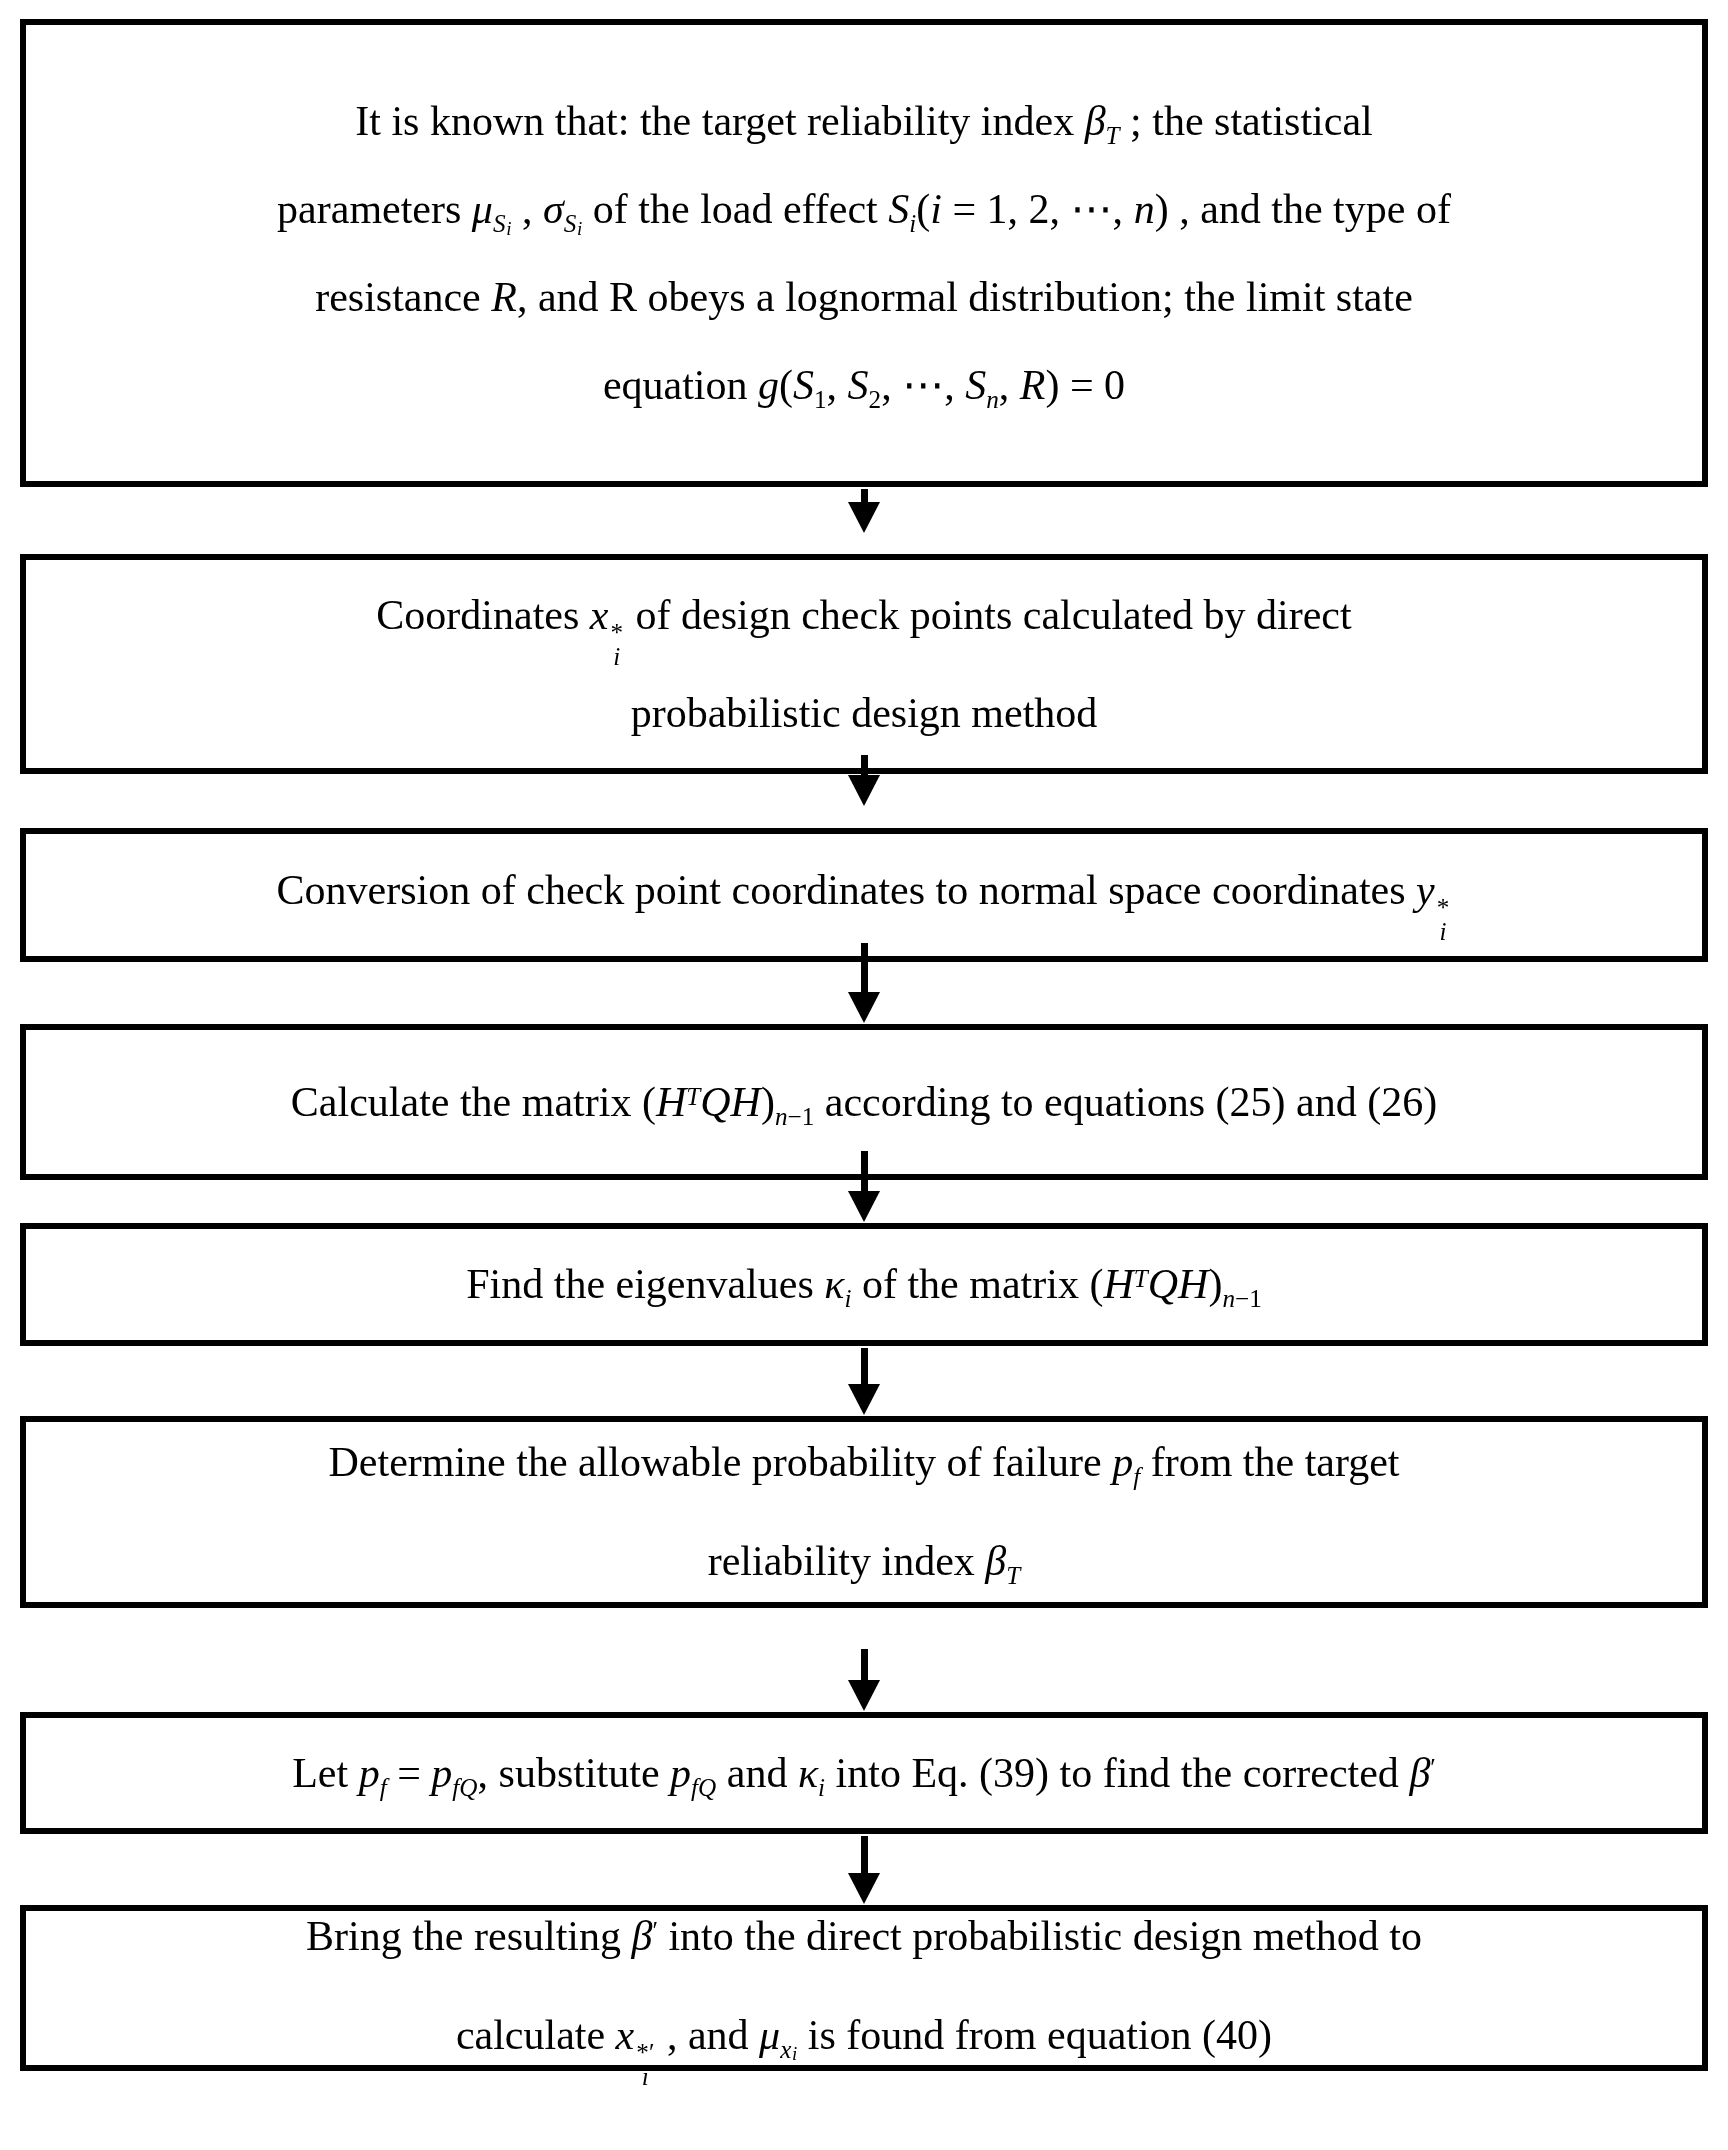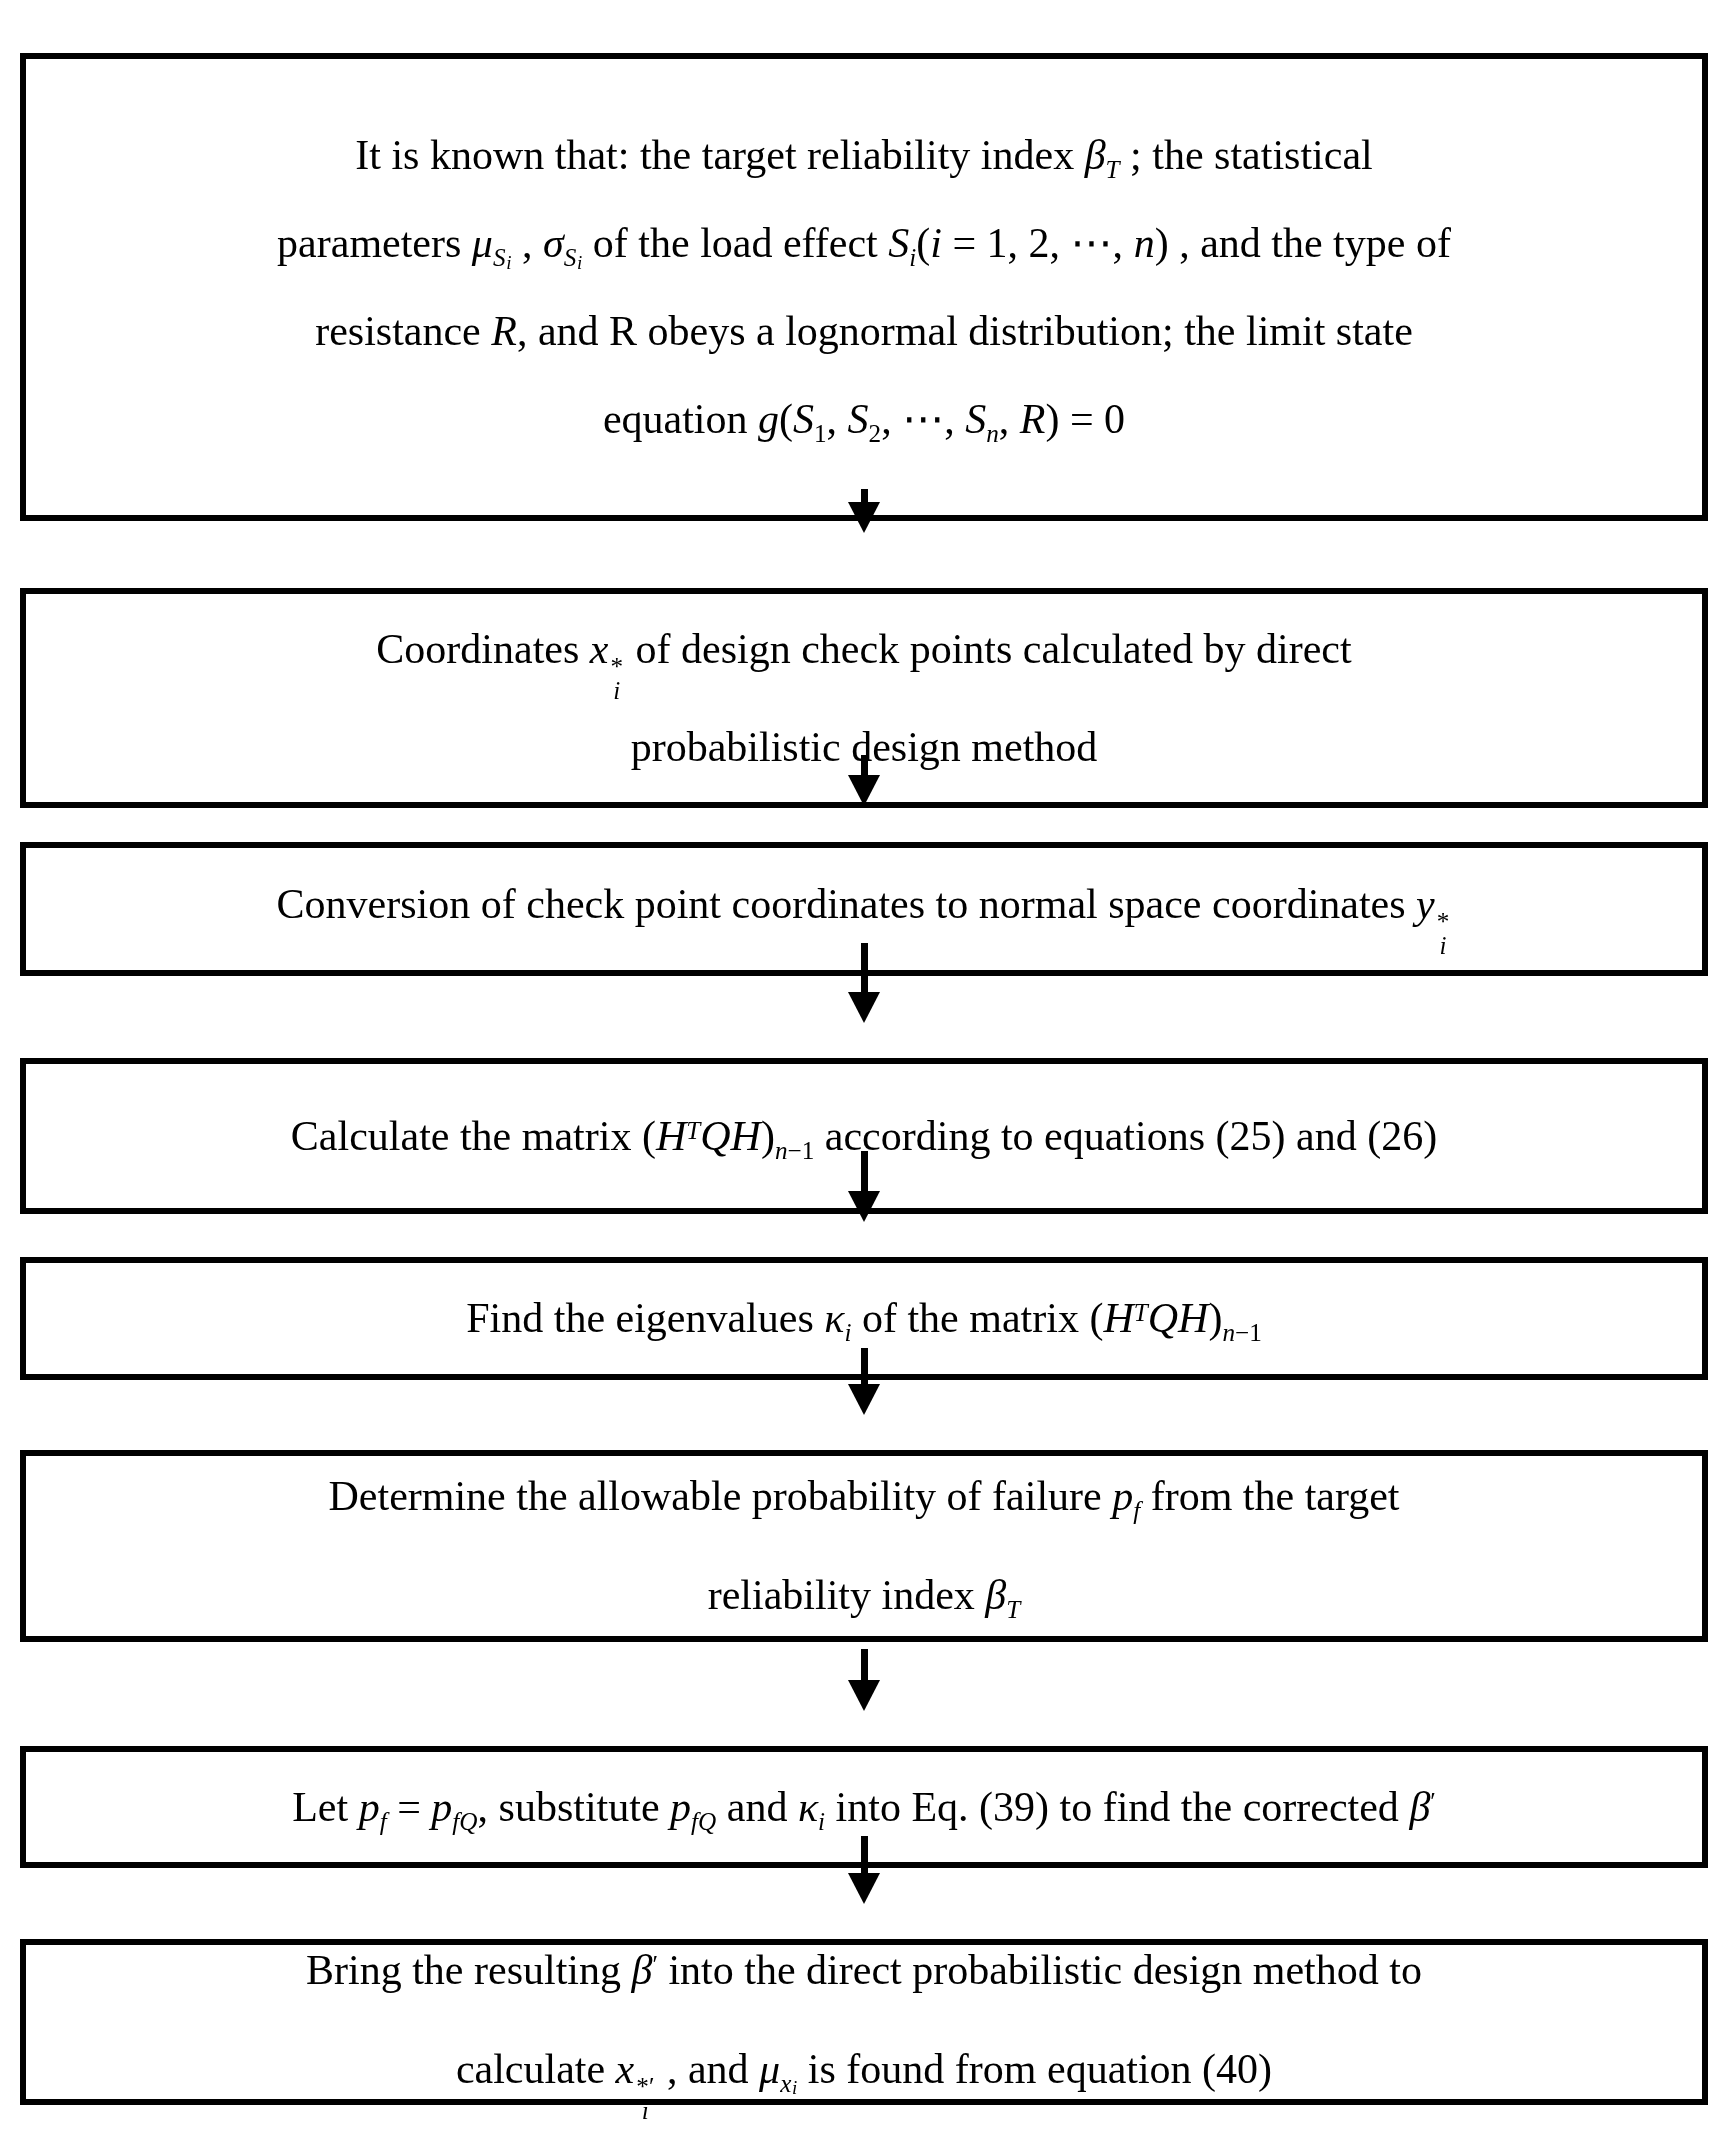--- a/index.html
+++ b/index.html
@@ -19,21 +19,20 @@
     left: 20px;
     width: 1688px;
     border: 6.4px solid #000000;
     background: #ffffff;
     display: flex;
     flex-direction: column;
     justify-content: center;
     align-items: center;
     text-align: center;
     padding: 0 23px;
-    margin-top: 34px;
   }
   .line { line-height: 2.1; white-space: nowrap; }
   .lh-lg .line { line-height: 2.35; }
   .i { font-style: italic; }
   .sub  { vertical-align: -0.35em; font-size: 60%; }
   .sub2 { vertical-align: -0.62em; font-size: 45%; margin-left: 0.04em; }
   .sup  { vertical-align: 0.45em;  font-size: 60%; }
   .stack {
     display: inline-flex;
     flex-direction: column;
@@ -84,21 +83,21 @@
           <span class="sb">i</span>
         </span><span> of design check points calculated by direct</span></div>
       <div class="line"><span>probabilistic design method</span></div>
     </div>
 
   <div class="arrow" style="top:755px;height:51px">
     <i class="shaft"></i>
     <i class="head"></i>
   </div>
 
-  <div class="box" style="top:808px;height:134px">
+  <div class="box" style="top:828px;height:134px">
       <div class="line"><span>Conversion of check point coordinates to normal space coordinates </span><span class="i">y</span><span class="stack">
           <span class="st">*</span>
           <span class="sb">i</span>
         </span></div>
     </div>
 
   <div class="arrow" style="top:943px;height:80px">
     <i class="shaft"></i>
     <i class="head"></i>
   </div>

